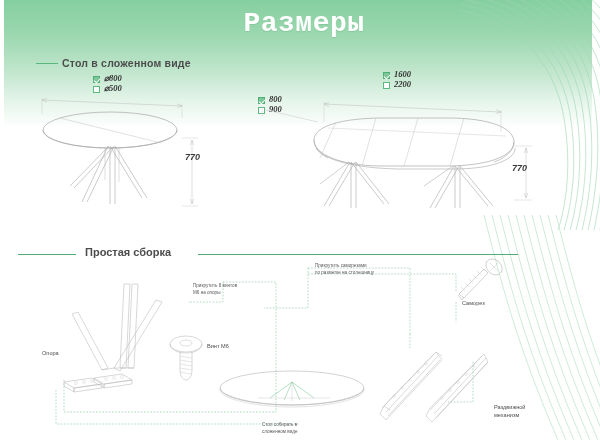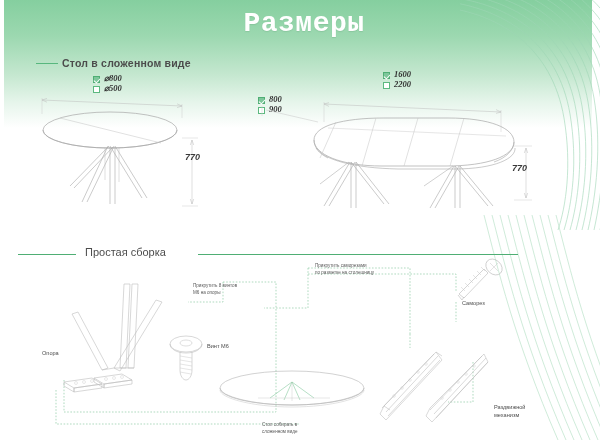--- a/index.html
+++ b/index.html
@@ -46,21 +46,21 @@
   .spec .val{font-family:"Liberation Serif","DejaVu Serif",serif;font-style:italic;font-size:8.5px;color:#333;}
 
   
   .dim{position:absolute;font-family:Liberation Sans, sans-serif;
        font-style:italic;font-weight:bold;font-size:9px;color:#3a3a3a;}
 
   
   .divider{position:absolute;left:18px;top:248px;width:500px;height:12px;}
   .divider .line{position:absolute;top:6px;height:1px;background:#4fae74;}
   .divider .cap{
-    position:absolute;left:60px;top:-2px;font-size:11px;font-weight:normal;color:#4c4c4c;
+    position:absolute;left:60px;top:-2px;font-size:11px;font-weight:bold;color:#4c4c4c;
     background:#fff;padding:0 7px;white-space:nowrap;
   }
 
   
   .note{
     position:absolute;font-size:4.6px;color:#5a5a5a;line-height:1.45;white-space:nowrap;
     font-family:"Liberation Sans",sans-serif;
   }
   .partlbl{
     position:absolute;font-size:5.6px;color:#4e4e4e;line-height:1.4;white-space:nowrap;

